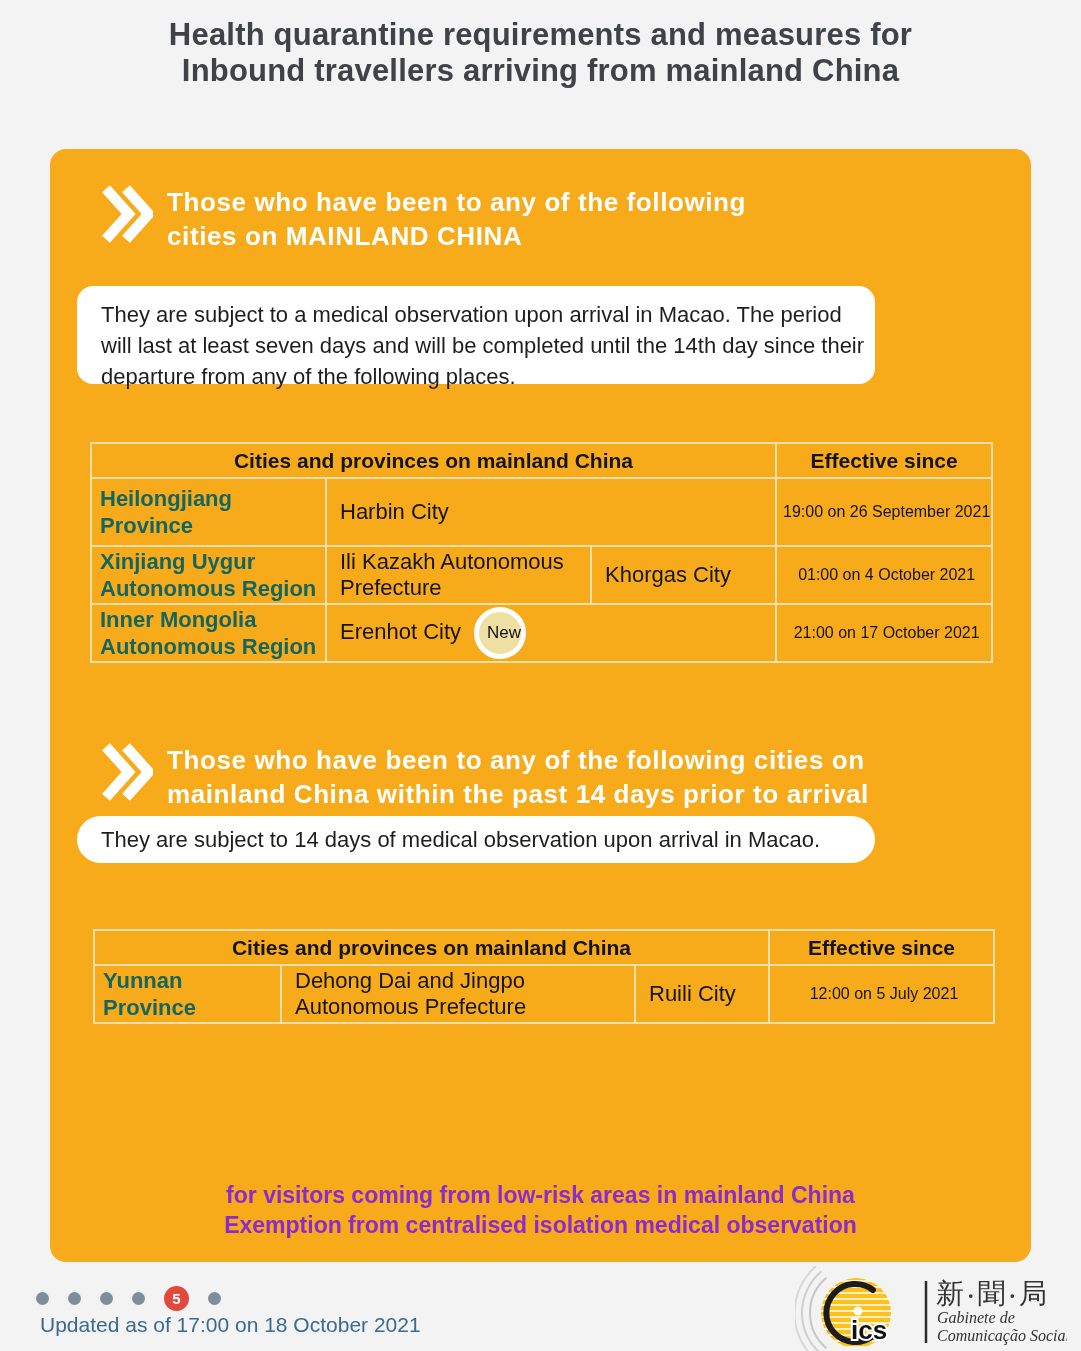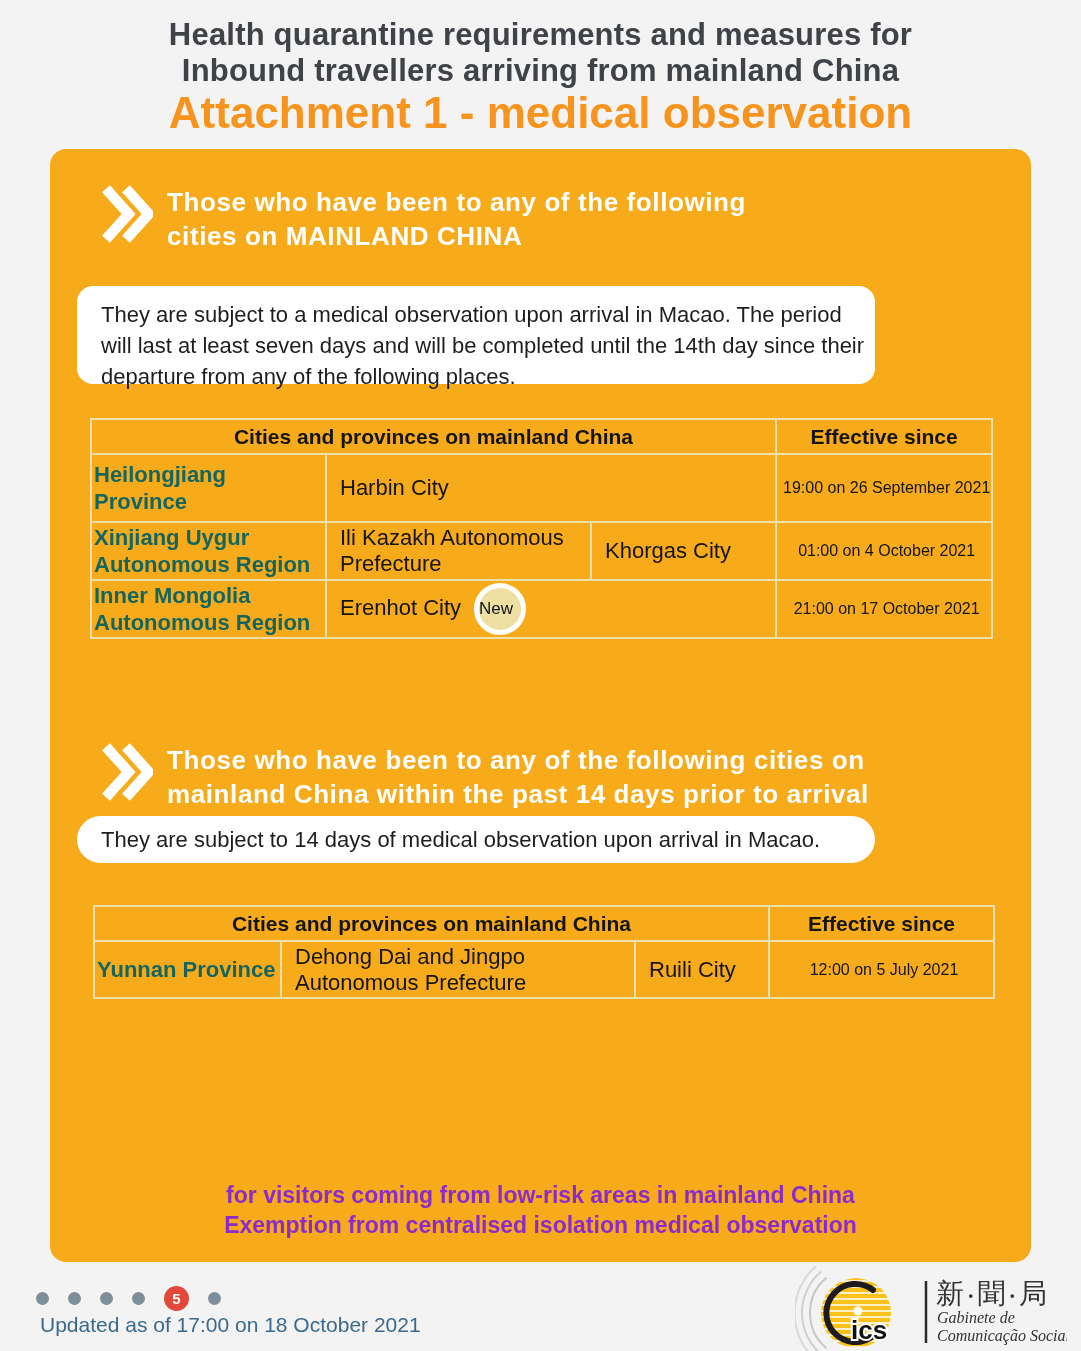--- a/index.html
+++ b/index.html
@@ -33,33 +33,33 @@
   .h2 { left:49px; top:592px; }
 
   .note {
     position:absolute; left:27px; width:798px; background:#ffffff; color:#1E1E1E;
     box-sizing:border-box;
   }
   .note1 { top:137px; height:98px; border-radius:16px; padding:13px 0 0 24px; font-size:22px; line-height:31px; }
   .note2 { top:667px; height:47px; border-radius:24px; padding-left:24px; font-size:22px; line-height:47px; }
 
   
-  table.obs { position:absolute; border-collapse:collapse; table-layout:fixed; }
+  table.obs { position:absolute; border-collapse:collapse; table-layout:fixed;margin-top:24px; }
   .t1 { left:40px; top:269px; }
   .t2 { left:43px; top:756px; }
   .obs td { border:2px solid #EFDFAC; vertical-align:middle; overflow:hidden; }
   .obs tr.hdr td { text-align:center; font-weight:bold; font-size:21px; color:#141414; height:31px; }
-  td.prov { font-weight:bold; color:#15655F; font-size:22px; line-height:27px; padding-left:2px; }
+  td.prov { font-weight:bold; color:#15655F; font-size:22px; line-height:27px; padding-left:8px; }
   td.city { font-size:22px; color:#141414; line-height:26px; padding-left:13px; }
   td.eff  { font-size:16px; color:#141414; text-align:center; white-space:nowrap;padding-left:6px; }
   tr.row-tall td { height:64px; }
   tr.row-med td { height:53px; }
 
   .new-badge {
-    display:inline-flex; align-items:center; justify-content:flex-start;
+    display:inline-flex; align-items:center; justify-content:flex-end;
     width:52px; height:52px; border-radius:50%;
     background:#EDE0A2; border:5px solid #FFFFFF; box-sizing:border-box;
     font-size:17px; color:#111; margin-left:13px; vertical-align:middle;
   }
 
   
   .exemption {
     position:absolute; left:0; top:1031px; width:100%; text-align:center;
     font-weight:bold; font-size:23px; line-height:30px; color:#8C2BCB;
   }
@@ -76,21 +76,20 @@
 </style>
 </head>
 <body>
 
 <div class="canvas">
 
   <div class="title">
     <div>Health quarantine requirements and measures for</div>
     <div>Inbound travellers arriving from mainland China</div>
   </div>
-  <div class="subtitle">Attachment 1 - medical observation</div>
 
   <div class="panel">
 
     <div class="sec-heading h1">
       <svg class="chev" width="54" height="62" viewBox="0 0 62 68">
         <path d="M8 5 L34 34 L8 63" fill="none" stroke="#FFFFFF" stroke-width="12"></path>
         <path d="M31 5 L57 34 L31 63" fill="none" stroke="#FFFFFF" stroke-width="12"></path>
       </svg>
       <div class="lines">
         <div>Those who have been to any of the following</div>

